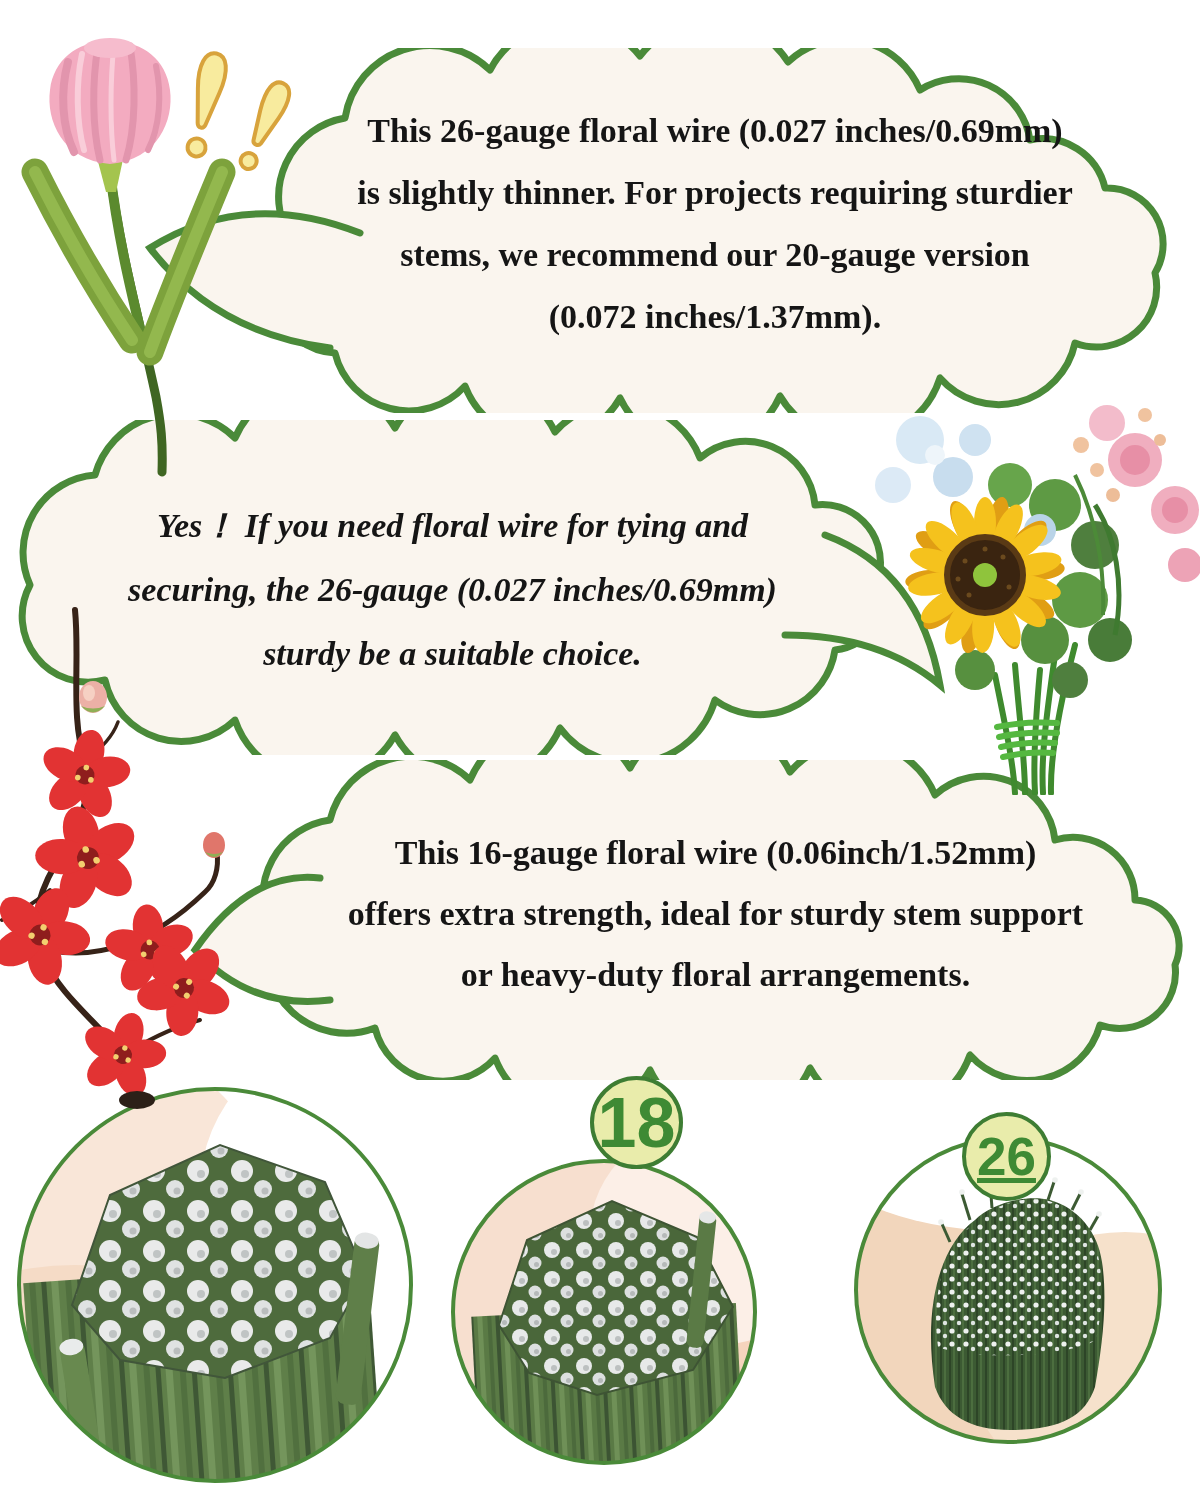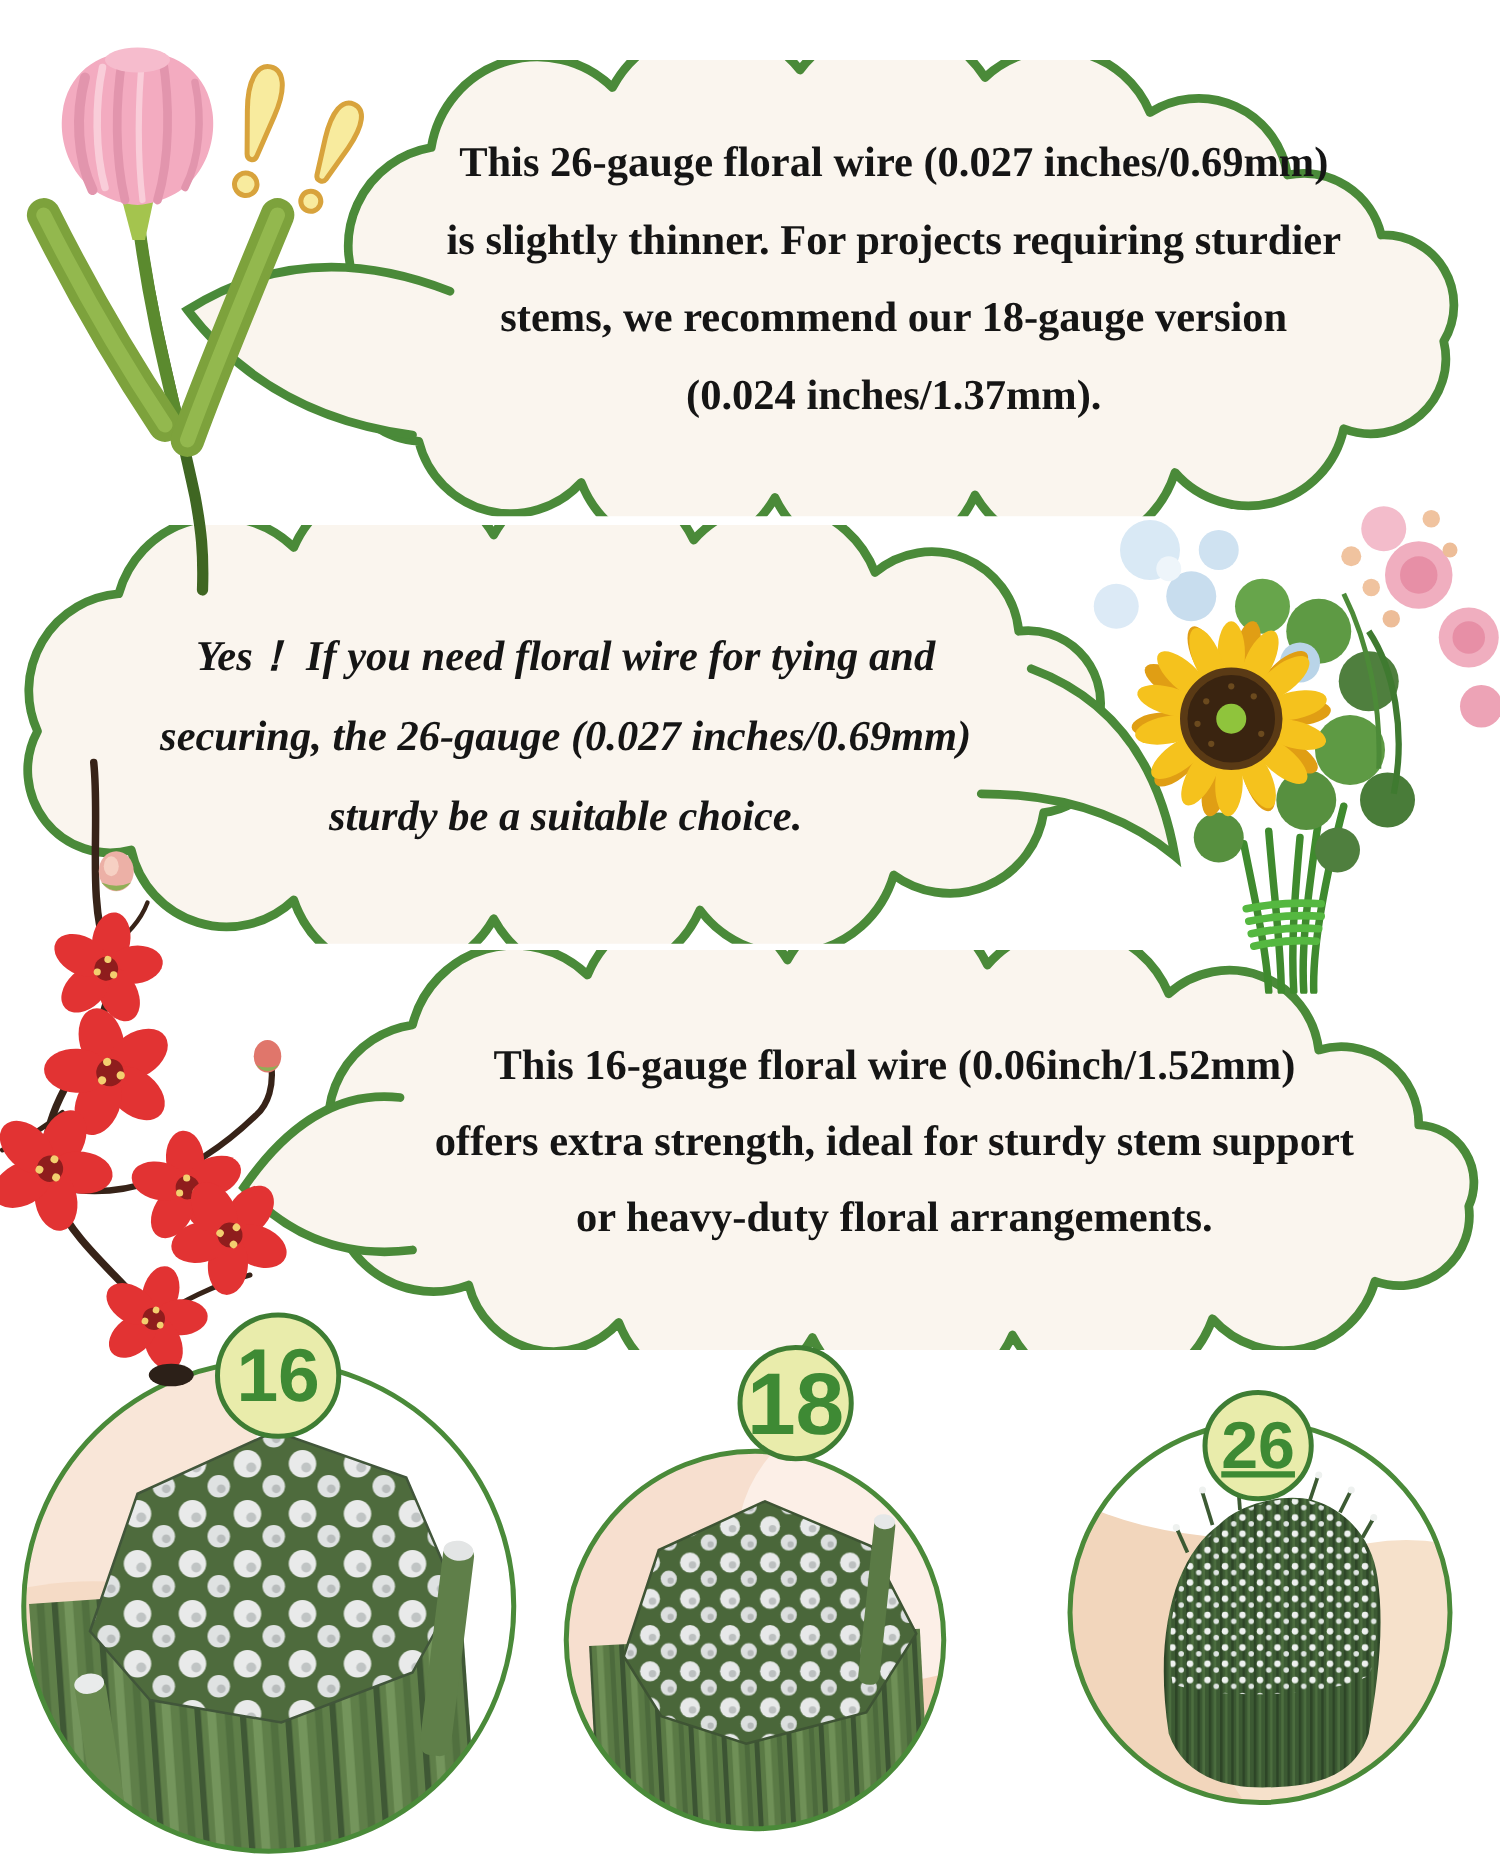--- a/index.html
+++ b/index.html
@@ -43,22 +43,22 @@
 <div class="canvas">
 
   <svg class="bubble" style="left:120px;top:48px;" width="1060" height="365" viewBox="0 0 1060 365">
     <path d="M170,190 A80,80 0 0 1 225,70 A86,86 0 0 1 370,22 A90,90 0 0 1 520,8 A90,90 0 0 1 668,14 A82,82 0 0 1 800,42 A72,72 0 0 1 910,92 A64,64 0 0 1 985,140 A56,56 0 0 1 1035,225 A60,60 0 0 1 955,295 A78,78 0 0 1 820,330 A88,88 0 0 1 660,348 A88,88 0 0 1 500,350 A86,86 0 0 1 345,338 A76,76 0 0 1 215,305 A68,68 0 0 1 170,190 Z" fill="#faf5ee" stroke="#4a8a39" stroke-width="7" stroke-linejoin="round"></path>
     <path d="M30,200 Q125,140 240,185 L210,300 Q95,285 30,200 Z" fill="#faf5ee"></path>
     <path d="M240,185 Q125,140 30,200 Q95,285 210,300" fill="none" stroke="#4a8a39" stroke-width="7" stroke-linecap="round"></path>
   </svg>
   <div class="bubble-text bt1">
     <span class="ln">This 26-gauge floral wire (0.027 inches/0.69mm)</span>
     <span class="ln">is slightly thinner. For projects requiring sturdier</span>
-    <span class="ln">stems, we recommend our 18-gauge version</span>
-    <span class="ln">(0.024 inches/1.37mm).</span>
+    <span class="ln">stems, we recommend our 20-gauge version</span>
+    <span class="ln">(0.072 inches/1.37mm).</span>
   </div>
 
   <svg class="bubble" style="left:0px;top:420px;" width="965" height="335" viewBox="0 0 965 335">
     <path d="M30,165 A78,78 0 0 1 95,55 A84,84 0 0 1 235,18 A90,90 0 0 1 395,8 A90,90 0 0 1 555,12 A86,86 0 0 1 700,38 A70,70 0 0 1 815,85 A58,58 0 0 1 880,150 A56,56 0 0 1 835,230 A76,76 0 0 1 715,280 A88,88 0 0 1 560,308 A92,92 0 0 1 395,315 A88,88 0 0 1 235,300 A78,78 0 0 1 105,260 A66,66 0 0 1 30,165 Z" fill="#faf5ee" stroke="#4a8a39" stroke-width="7" stroke-linejoin="round"></path>
     <path d="M940,265 Q920,150 825,115 L785,215 Q880,215 940,265 Z" fill="#faf5ee"></path>
     <path d="M825,115 Q920,150 940,265 Q880,215 785,215" fill="none" stroke="#4a8a39" stroke-width="7" stroke-linecap="round"></path>
   </svg>
   <div class="bubble-text bt2">
     <span class="ln">Yes！ If you need floral wire for tying and</span>
     <span class="ln">securing, the 26-gauge (0.027 inches/0.69mm)</span>
@@ -365,17 +365,16 @@
         <circle cx="172" cy="42" r="2.8"></circle>
           <circle cx="205" cy="48" r="2.8"></circle>
         <circle cx="231" cy="60" r="2.8"></circle>
           <circle cx="249" cy="82" r="2.8"></circle>
         <circle cx="91" cy="90" r="2.8"></circle>
       </g>
     </g>
     <circle cx="158" cy="158" r="152" fill="none" stroke="#4a8a39" stroke-width="4"></circle>
   </svg>
 
-  <div class="gauge-badge badge-16">16</div>
   <div class="gauge-badge badge-18">18</div>
   <div class="gauge-badge badge-26">26</div>
 
 </div>
 
 </body></html>

